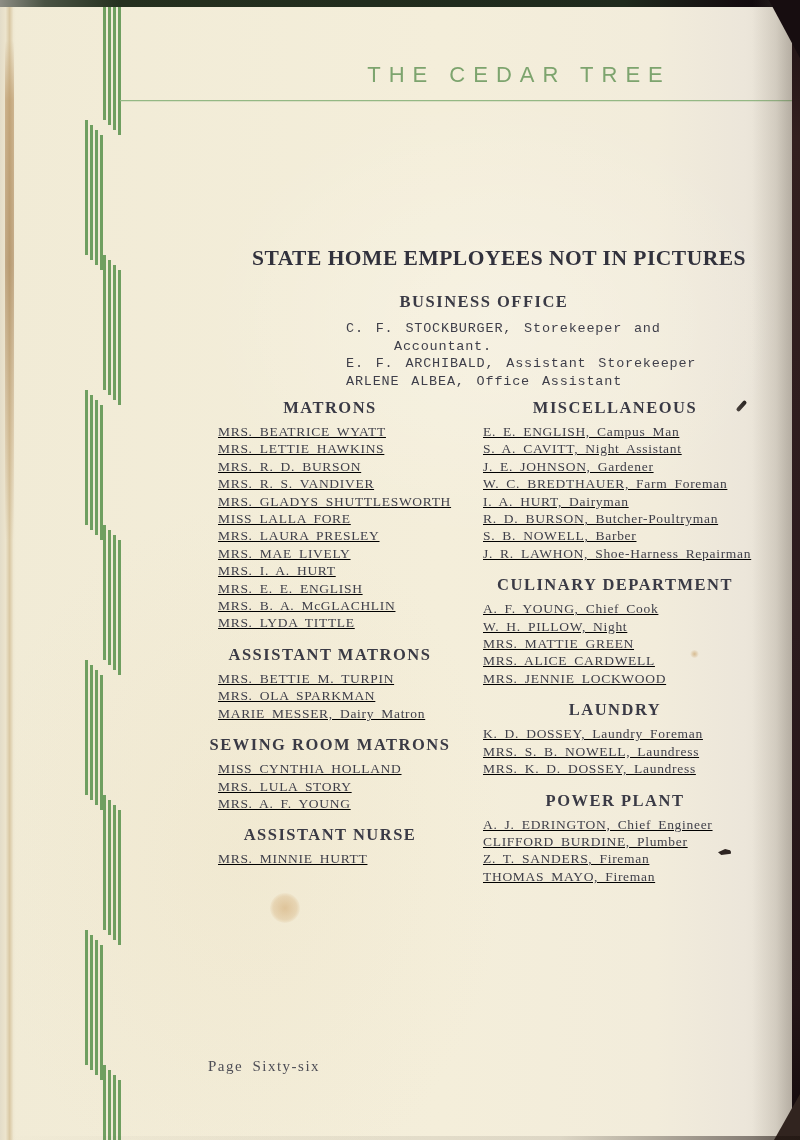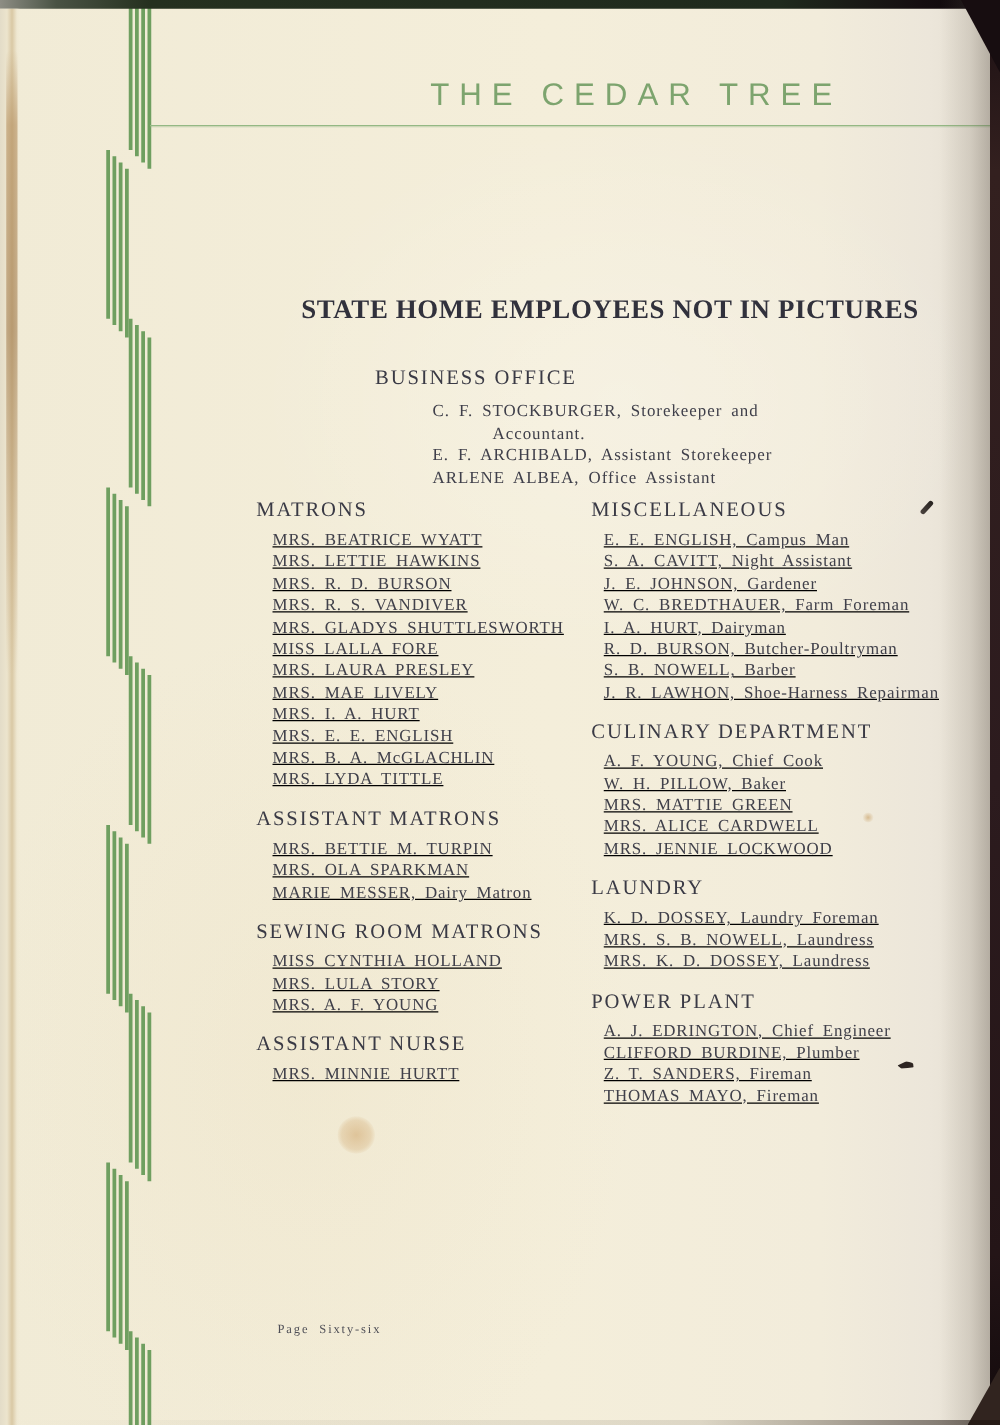--- a/index.html
+++ b/index.html
@@ -46,62 +46,62 @@
     background:#31241f;clip-path:polygon(100% 0,100% 100%,0 100%);
   }
   .bottom-shade{
     position:absolute;bottom:0;left:0;width:800px;height:4px;
     background:linear-gradient(90deg,rgba(60,50,40,0) 0%,rgba(60,50,40,.12) 70%,rgba(30,20,15,.6) 100%);
   }
   
   svg.stripes{position:absolute;top:0;left:0;}
   
   .running-header{
-    position:absolute;top:62px;left:234px;width:550px;
+    position:absolute;top:62px;left:244px;width:550px;
     text-align:center;
     font-family:"Liberation Sans","DejaVu Sans",sans-serif;
-    font-size:25px;font-weight:400;letter-spacing:8px;
+    font-size:22px;font-weight:400;letter-spacing:8px;
     color:#7da46e;white-space:nowrap;
   }
   .header-rule{
     position:absolute;top:100px;left:120px;width:677px;height:1px;
     background:#94b884;box-shadow:0 1px 0 rgba(148,184,132,.25);
   }
   
   .page-title{
-    position:absolute;top:232px;left:210px;width:550px;margin:3px;
+    position:absolute;top:232px;left:210px;width:550px;margin:14px;
     text-align:center;font-size:21.5px;font-weight:700;letter-spacing:.5px;
     color:#31313c;white-space:nowrap;
   }
   
   .business{position:absolute;top:292px;left:300px;width:368px;}
   .business .sec-heading{margin:0 0 8px;}
   .biz-line{
     font-size:13.5px;line-height:17.5px;letter-spacing:.8px;word-spacing:3px;
-    color:#3f3f4a;padding-left:46px;white-space:nowrap;
+    color:#3f3f4a;padding-left:46px;white-space:nowrap;font-family:Liberation Mono, monospace;
   }
   .biz-line.indent{padding-left:94px;}
   
   .col{position:absolute;top:398px;}
   .col-left{left:205px;width:250px;}
   .col-right{left:473px;width:284px;}
   .sec-heading{
-    font-size:16.5px;font-weight:400;letter-spacing:1.5px;
-    color:#3a3a45;text-align:left;margin:0 0 5px;white-space:nowrap;
+    font-size:16.5px;font-weight:700;letter-spacing:1.5px;
+    color:#3a3a45;text-align:center;margin:0 0 5px;white-space:nowrap;
   }
   .roster{list-style:none;margin:0 0 13px;padding:0 0 0 13px;text-decoration:underline;}
   .col-right .roster{padding-left:10px;}
   .roster li{
     font-size:13.5px;line-height:17.4px;letter-spacing:.7px;word-spacing:3px;
     color:#40404a;white-space:nowrap;
   }
   
   .footer{
-    position:absolute;top:1058px;left:222px;
-    font-size:10px;letter-spacing:1.5px;word-spacing:4px;color:#4e4e56;
+    position:absolute;top:1058px;left:208px;
+    font-size:15px;letter-spacing:1.5px;word-spacing:4px;color:#4e4e56;
   }
   
   .ink-tick{
     position:absolute;left:735px;top:404px;width:13px;height:4px;
     background:linear-gradient(90deg,#4a423e,#27221f);
     border-radius:2px;transform:rotate(-48deg);
   }
   .ink-smudge{
     position:absolute;left:718px;top:849px;width:13px;height:6px;
     background:#2e2522;border-radius:1px 4px 2px 1px;
@@ -227,21 +227,21 @@
           <li>I. A. HURT, Dairyman</li>
           <li>R. D. BURSON, Butcher-Poultryman</li>
           <li>S. B. NOWELL, Barber</li>
           <li>J. R. LAWHON, Shoe-Harness Repairman</li>
         </ul>
       </section>
       <section>
         <h3 class="sec-heading">CULINARY DEPARTMENT</h3>
         <ul class="roster">
           <li>A. F. YOUNG, Chief Cook</li>
-          <li>W. H. PILLOW, Baker</li>
+          <li>W. H. PILLOW, Night</li>
           <li>MRS. MATTIE GREEN</li>
           <li>MRS. ALICE CARDWELL</li>
           <li>MRS. JENNIE LOCKWOOD</li>
         </ul>
       </section>
       <section>
         <h3 class="sec-heading">LAUNDRY</h3>
         <ul class="roster">
           <li>K. D. DOSSEY, Laundry Foreman</li>
           <li>MRS. S. B. NOWELL, Laundress</li>

